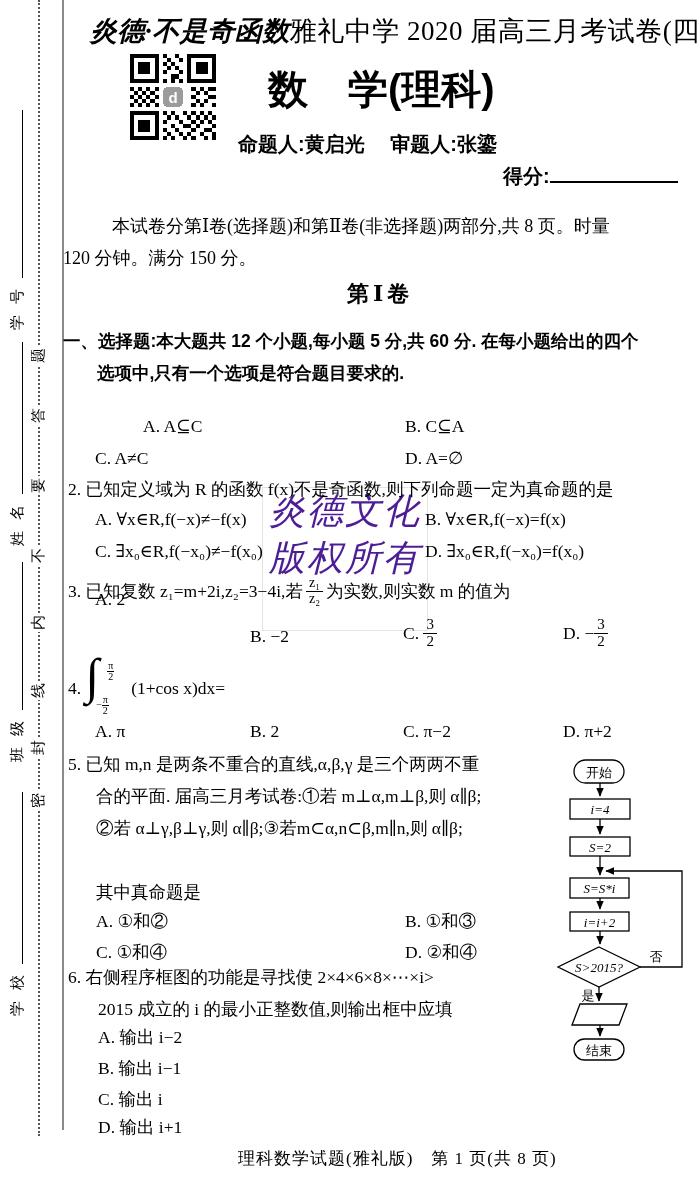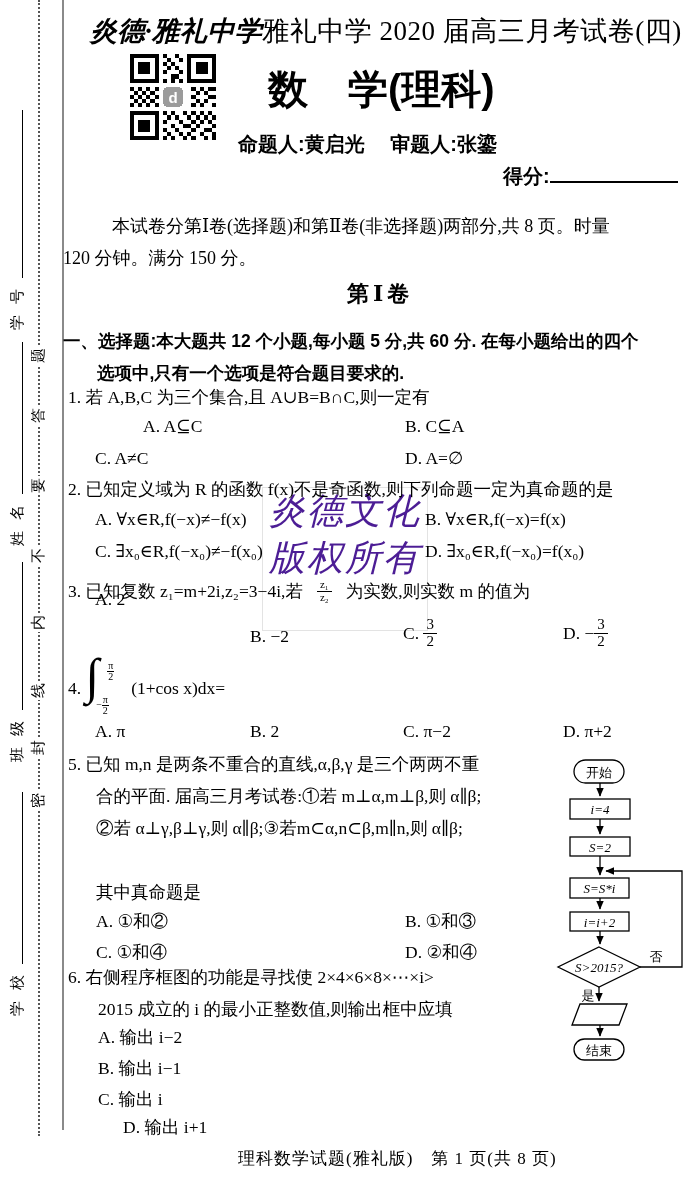--- a/index.html
+++ b/index.html
@@ -92,21 +92,21 @@
   <span class="seal" style="top:681px;">线</span>
   <span class="seal" style="top:738px;">封</span>
   <span class="seal" style="top:791px;">密</span>
 
   <div class="wmark">
     <div>炎德文化</div>
     <div>版权所有</div>
   </div>
 
   <div class="abs htitle">
-    <span class="brand">炎德·雅礼中学</span><span>雅礼中学 2020 届高三月考试卷(四)</span>
+    <span class="brand">炎德·不是奇函数</span><span>雅礼中学 2020 届高三月考试卷(四)</span>
   </div>
 
   <svg class="abs" style="left:130px;top:54px;" width="86" height="86" viewBox="0 0 80 80" shape-rendering="crispEdges">
     <rect x="0" y="0" width="80" height="80" fill="#fff"></rect>
     <g fill="#000" transform="scale(3.81)">
       <rect x="0" y="0" width="7" height="7"></rect>
         <rect x="1" y="1" width="5" height="5" fill="#fff"></rect>
         <rect x="2" y="2" width="3" height="3"></rect>
       <rect x="14" y="0" width="7" height="7"></rect>
         <rect x="15" y="1" width="5" height="5" fill="#fff"></rect>
@@ -209,35 +209,34 @@
     <span>得分:</span><span class="scoreline"></span>
   </div>
 
   <div class="abs intro" style="top:214px;left:112px;">本试卷分第Ⅰ卷(选择题)和第Ⅱ卷(非选择题)两部分,共 8 页。时量</div>
   <div class="abs intro" style="top:246px;left:63px;">120 分钟。满分 150 分。</div>
 
   <div class="abs part-title">第Ⅰ卷</div>
   <div class="abs instr" style="top:329px;left:63px;">一、选择题:本大题共 12 个小题,每小题 5 分,共 60 分. 在每小题给出的四个</div>
   <div class="abs instr" style="top:361px;left:97px;">选项中,只有一个选项是符合题目要求的.</div>
 
-  <div class="abs txt" style="top:386px;left:68px;">1. 若 A,B,C 为三个集合,且 A∪B=B∩C,则一定有</div>
   <div class="abs txt" style="top:415px;left:95px;margin-left:48px;">A. A⊆C</div>
   <div class="abs txt" style="top:415px;left:405px;">B. C⊆A</div>
   <div class="abs txt" style="top:447px;left:95px;">C. A≠C</div>
   <div class="abs txt" style="top:447px;left:405px;">D. A=∅</div>
 
   <div class="abs txt" style="top:478px;left:68px;">2. 已知定义域为 R 的函数 f(x)不是奇函数,则下列命题一定为真命题的是</div>
   <div class="abs txt" style="top:508px;left:95px;">A. ∀x∈R,f(−x)≠−f(x)</div>
   <div class="abs txt" style="top:508px;left:425px;">B. ∀x∈R,f(−x)=f(x)</div>
   <div class="abs txt" style="top:540px;left:95px;">C. ∃x₀∈R,f(−x₀)≠−f(x₀)</div>
   <div class="abs txt" style="top:540px;left:425px;">D. ∃x₀∈R,f(−x₀)=f(x₀)</div>
 
   <div class="abs txt vrow" style="top:570px;left:68px;height:42px;">
     <span>3. 已知复数 z₁=m+2i,z₂=3−4i,若</span>
-    <span class="frac" style="font-size:11px;margin:0 14px;">
+    <span class="frac" style="font-size:14px;margin:0 3px;">
       <span class="fn">z₁</span>
       <span class="fd">z₂</span>
     </span>
     <span>为实数,则实数 m 的值为</span>
   </div>
   <div class="abs txt" style="top:588px;left:95px;">A. 2</div>
   <div class="abs txt" style="top:625px;left:250px;">B. −2</div>
   <div class="abs txt vrow" style="top:612px;left:403px;height:42px;">
     <span>C.</span>&nbsp;<span class="frac">
         <span class="fn">3</span>
@@ -276,21 +275,21 @@
   <div class="abs txt" style="top:910px;left:96px;">A. ①和②</div>
   <div class="abs txt" style="top:910px;left:405px;">B. ①和③</div>
   <div class="abs txt" style="top:941px;left:96px;">C. ①和④</div>
   <div class="abs txt" style="top:941px;left:405px;">D. ②和④</div>
 
   <div class="abs txt" style="top:966px;left:68px;">6. 右侧程序框图的功能是寻找使 2×4×6×8×⋯×i&gt;</div>
   <div class="abs txt" style="top:998px;left:98px;">2015 成立的 i 的最小正整数值,则输出框中应填</div>
   <div class="abs txt" style="top:1026px;left:98px;">A. 输出 i−2</div>
   <div class="abs txt" style="top:1057px;left:98px;">B. 输出 i−1</div>
   <div class="abs txt" style="top:1088px;left:98px;">C. 输出 i</div>
-  <div class="abs txt" style="top:1116px;left:98px;margin-left:25px;">D. 输出 i+1</div>
+  <div class="abs txt" style="top:1116px;left:98px;">D. 输出 i+1</div>
 
   <svg class="fc" width="160" height="330" viewBox="0 0 160 330">
     <defs>
       <marker id="arr" markerWidth="9" markerHeight="8" refX="6.5" refY="3" orient="auto">
         <path d="M0,0 L7,3 L0,6 z" fill="#000"></path>
       </marker>
     </defs>
     <rect class="shape" x="34" y="16" width="50" height="23" rx="11.5"></rect>
     <text class="lbl" x="59" y="32.5">开始</text>
     <line x1="60" y1="39" x2="60" y2="52" marker-end="url(#arr)"></line>

